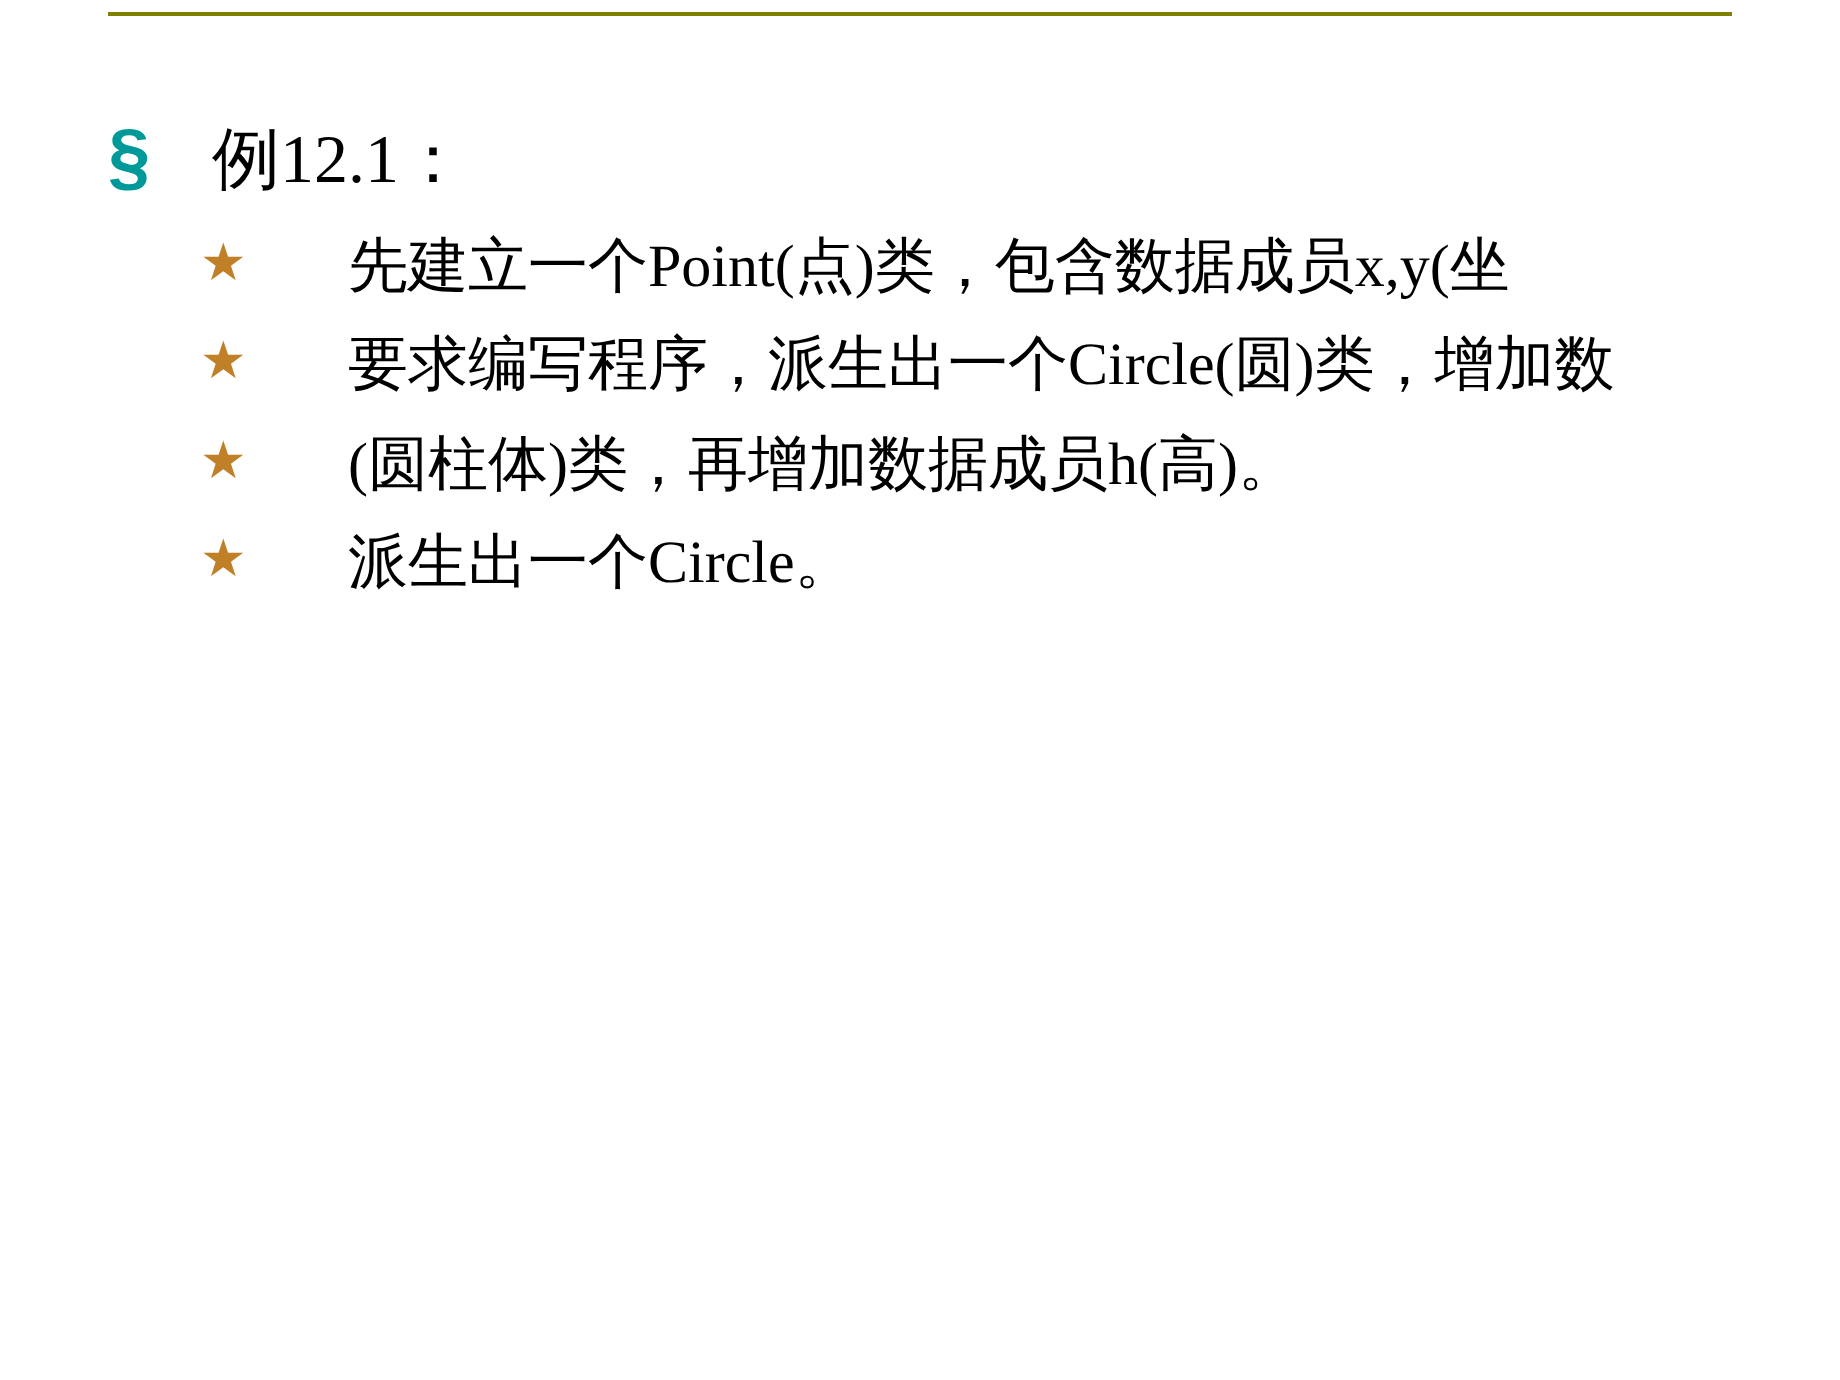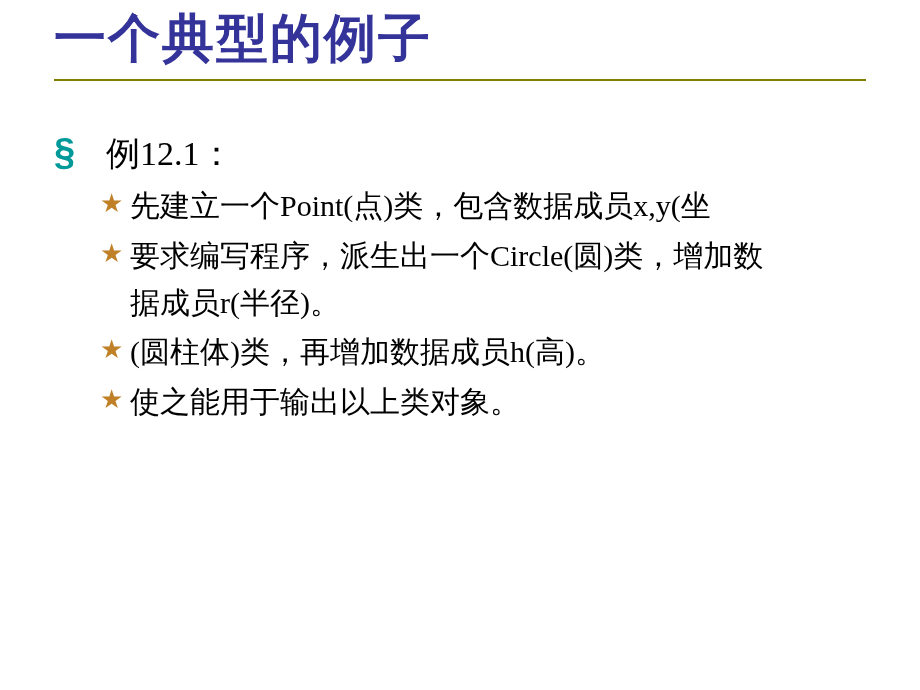--- a/index.html
+++ b/index.html
@@ -72,30 +72,28 @@
     line-height: 1.7;
     width: 30px;
     flex: 0 0 30px;
     text-align: left;
   }
   .lvl2-text {
     flex: 1;
   }
   .lvl2-text .line {
     display: block;
+    margin-left: 44px;
   }
 </style>
 </head>
 <body>
 
 <div class="slide">
 
-  <div class="title-wrap">
-    <h1 class="title">一个典型的例子</h1>
-  </div>
   <div class="title-underline"></div>
 
   <div class="body">
 
     <div class="lvl1">
       <span class="lvl1-marker">§</span>
       <span class="lvl1-text">例12.1：</span>
     </div>
 
     <div class="star-list">
@@ -104,34 +102,33 @@
         <span class="star">★</span>
         <span class="lvl2-text">
           <span class="line"> 先建立一个Point(点)类，包含数据成员x,y(坐</span>
         </span>
       </div>
 
       <div class="lvl2">
         <span class="star">★</span>
         <span class="lvl2-text">
           <span class="line">要求编写程序，派生出一个Circle(圆)类，增加数</span>
-          <span class="line">据成员r(半径)。</span>
         </span>
       </div>
 
       <div class="lvl2">
         <span class="star">★</span>
         <span class="lvl2-text">
           <span class="line">(圆柱体)类，再增加数据成员h(高)。</span>
         </span>
       </div>
 
       <div class="lvl2">
         <span class="star">★</span>
         <span class="lvl2-text">
-          <span class="line">使之能用于输出以上类对象。</span>
+          <span class="line">派生出一个Circle。</span>
         </span>
       </div>
 
     </div>
 
   </div>
 </div>
 
 </body></html>

